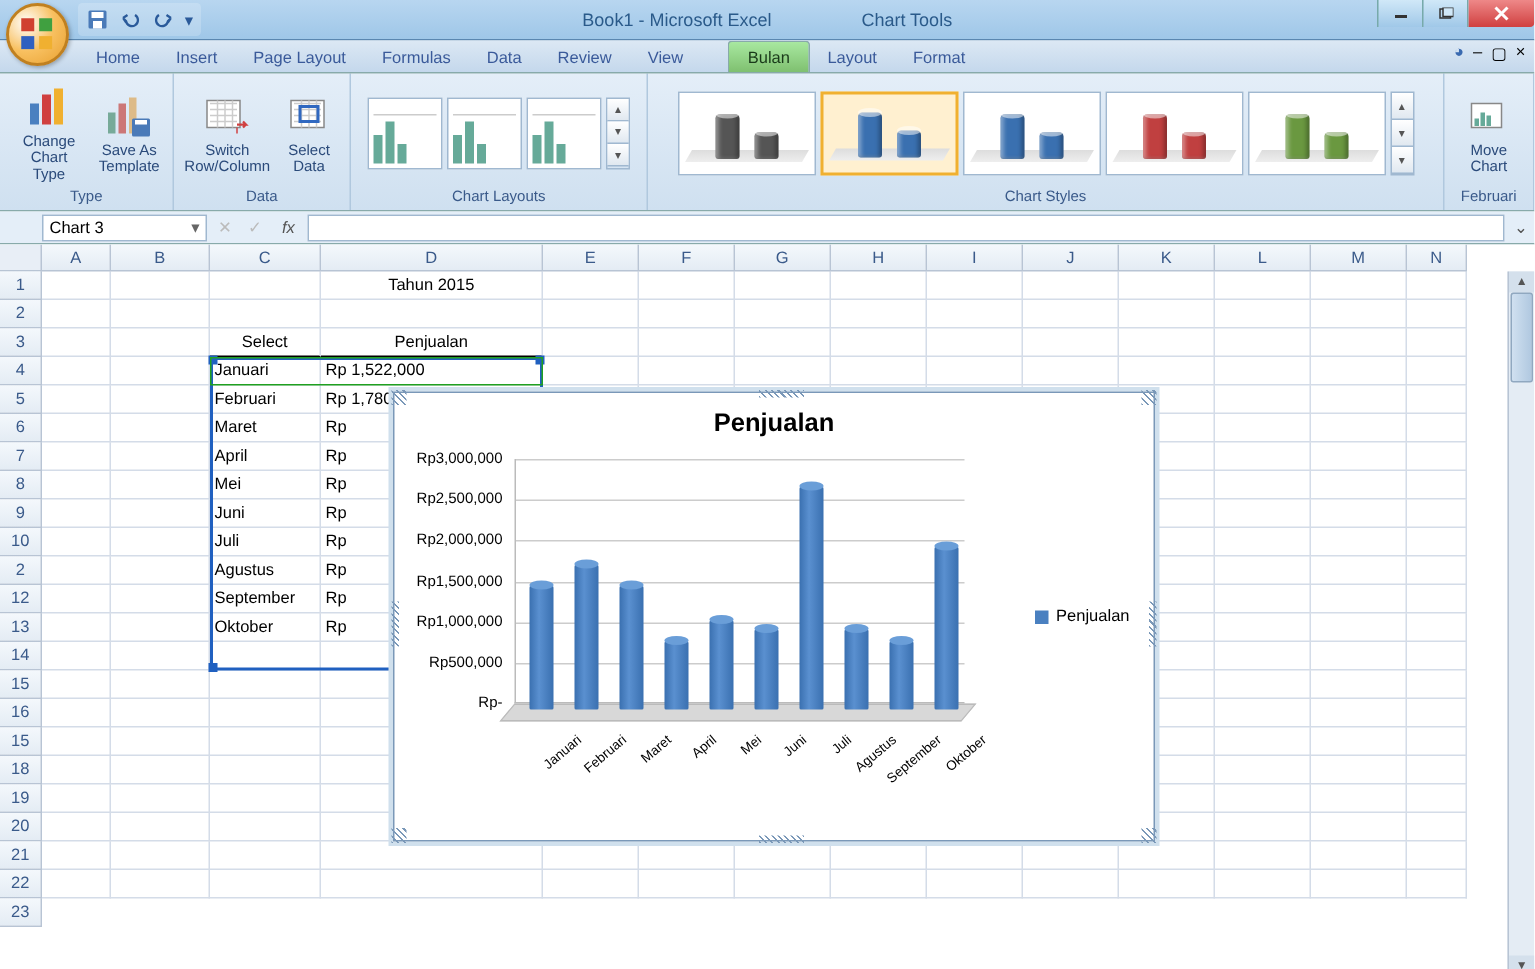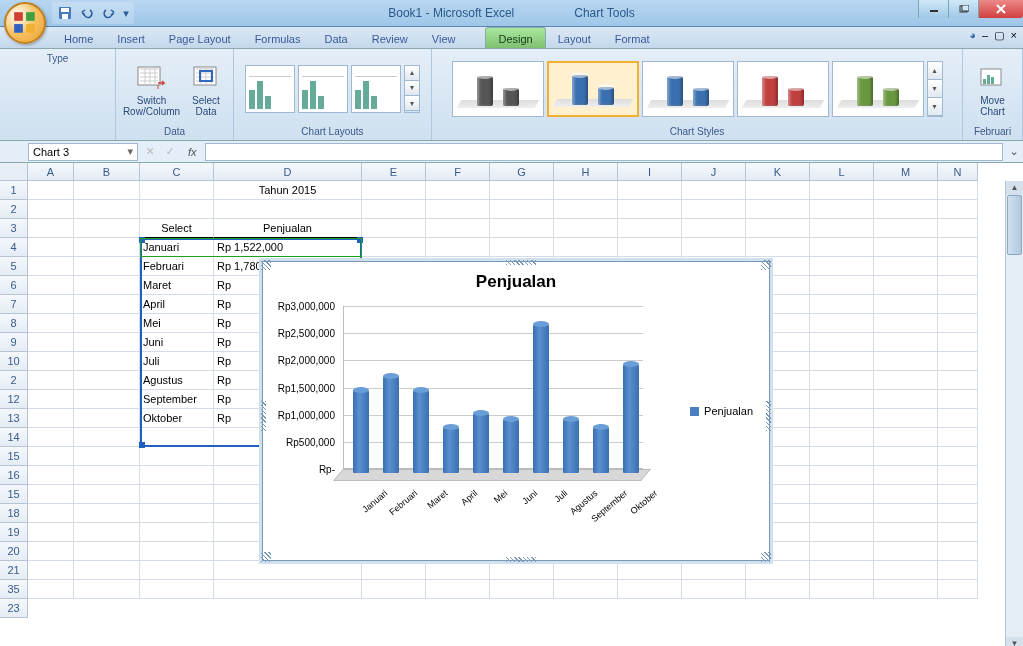--- a/index.html
+++ b/index.html
@@ -156,33 +156,59 @@
 
 <div class="tabs">
   <div class="tab">Home</div>
   <div class="tab">Insert</div>
   <div class="tab">Page Layout</div>
   <div class="tab">Formulas</div>
   <div class="tab">Data</div>
   <div class="tab">Review</div>
   <div class="tab">View</div>
   <div style="width:18px"></div>
-  <div class="tab context active">Design</div>
+  <div class="tab context active">Bulan</div>
   <div class="tab">Layout</div>
   <div class="tab">Format</div>
   <div class="help-area">
     <span style="color:#3a6ab0;font-weight:bold;cursor:pointer">◕</span>
     <span style="cursor:pointer">–</span>
     <span style="cursor:pointer">▢</span>
     <span style="cursor:pointer">×</span>
   </div>
 </div>
 
 <div class="ribbon">
   <div class="group" style="width:116px">
+    <div class="group-body">
+      <div class="big-btn">
+        <div class="icon">
+            <svg width="32" height="32">
+              <rect x="3" y="14" width="6" height="14" fill="#4a80c0"></rect>
+              <rect x="11" y="8" width="6" height="20" fill="#d04040"></rect>
+              <rect x="19" y="4" width="6" height="24" fill="#f0b030"></rect>
+            </svg>
+          </div>
+        <div class="lbl" style="white-space:pre-line">Change
+Chart Type</div>
+      </div>
+      <div class="big-btn">
+        <div class="icon">
+            <svg width="32" height="32">
+              <rect x="2" y="14" width="5" height="14" fill="#7a9"></rect>
+              <rect x="9" y="8" width="5" height="20" fill="#c77"></rect>
+              <rect x="16" y="4" width="5" height="24" fill="#db8"></rect>
+              <rect x="18" y="18" width="12" height="12" fill="#4a7ab8" rx="1"></rect>
+              <rect x="20" y="19" width="8" height="3" fill="#fff"></rect>
+            </svg>
+          </div>
+        <div class="lbl" style="white-space:pre-line">Save As
+Template</div>
+      </div>
+    </div>
     <div class="group-title">Type</div>
   </div>
   <div class="group" style="width:118px">
     <div class="group-body">
       <div class="big-btn">
         <div class="icon">
             <svg width="32" height="32">
               <rect x="2" y="6" width="22" height="18" fill="#fff" stroke="#888"></rect>
               <path d="M4 8h18M4 12h18M4 16h18M4 20h18M9 6v18M14 6v18M19 6v18" stroke="#ccc"></path>
               <path d="M22 22 l6 0 l-2 -2 m2 2 l-2 2" stroke="#d04040" stroke-width="1.5" fill="none"></path>
@@ -341,21 +367,21 @@
       <div class="rowhdr">12</div>
       <div class="rowhdr">13</div>
       <div class="rowhdr">14</div>
       <div class="rowhdr">15</div>
       <div class="rowhdr">16</div>
       <div class="rowhdr">15</div>
       <div class="rowhdr">18</div>
       <div class="rowhdr">19</div>
       <div class="rowhdr">20</div>
       <div class="rowhdr">21</div>
-      <div class="rowhdr">35</div>
+      <div class="rowhdr">22</div>
       <div class="rowhdr">23</div>
     </div>
   <div class="cells" id="cells">
       <div class="row">
         <div class="cell cA" style="width: 46px;"></div>
         <div class="cell cB" style="width: 66px;"></div>
         <div class="cell cC" style="width: 74px;"></div>
         <div class="cell cD center" style="width: 148px;">Tahun 2015</div>
         <div class="cell cE" style="width: 64px;"></div>
         <div class="cell cF" style="width: 64px;"></div>

